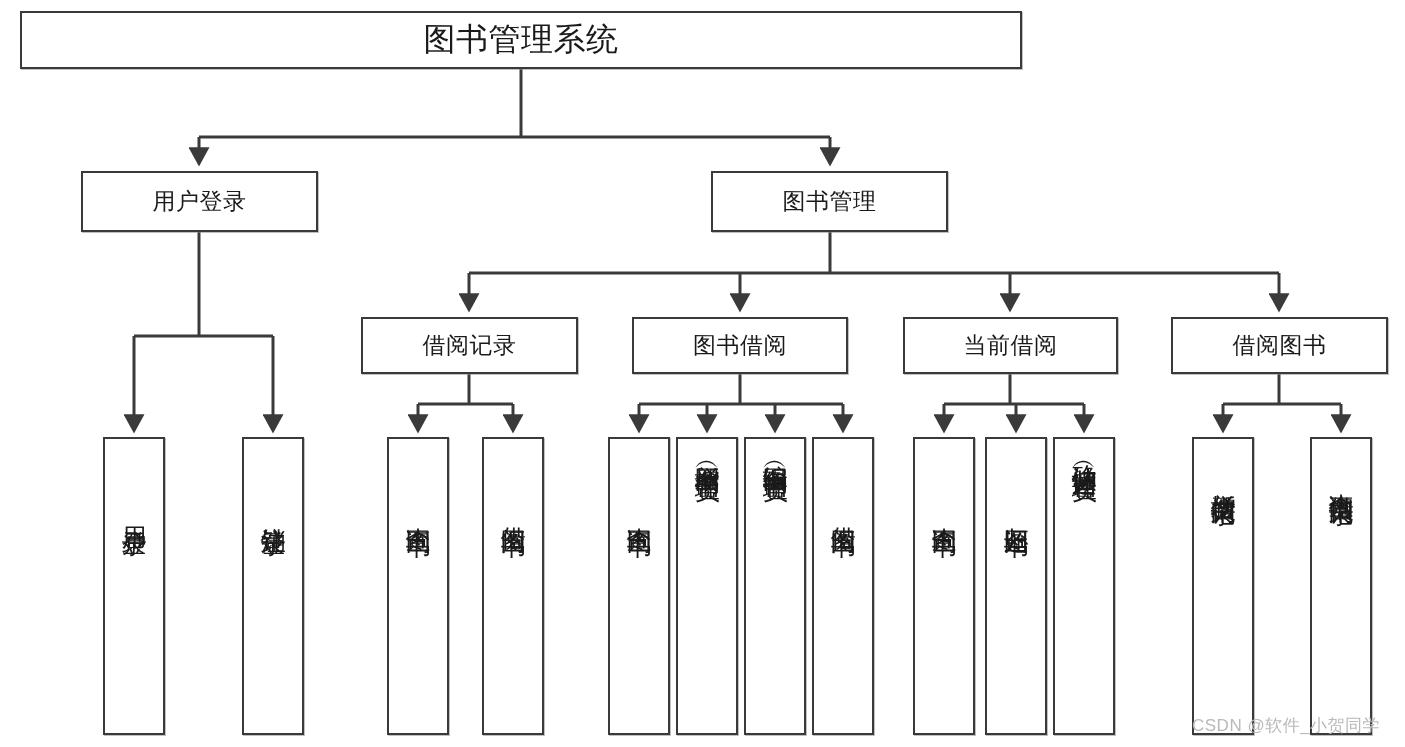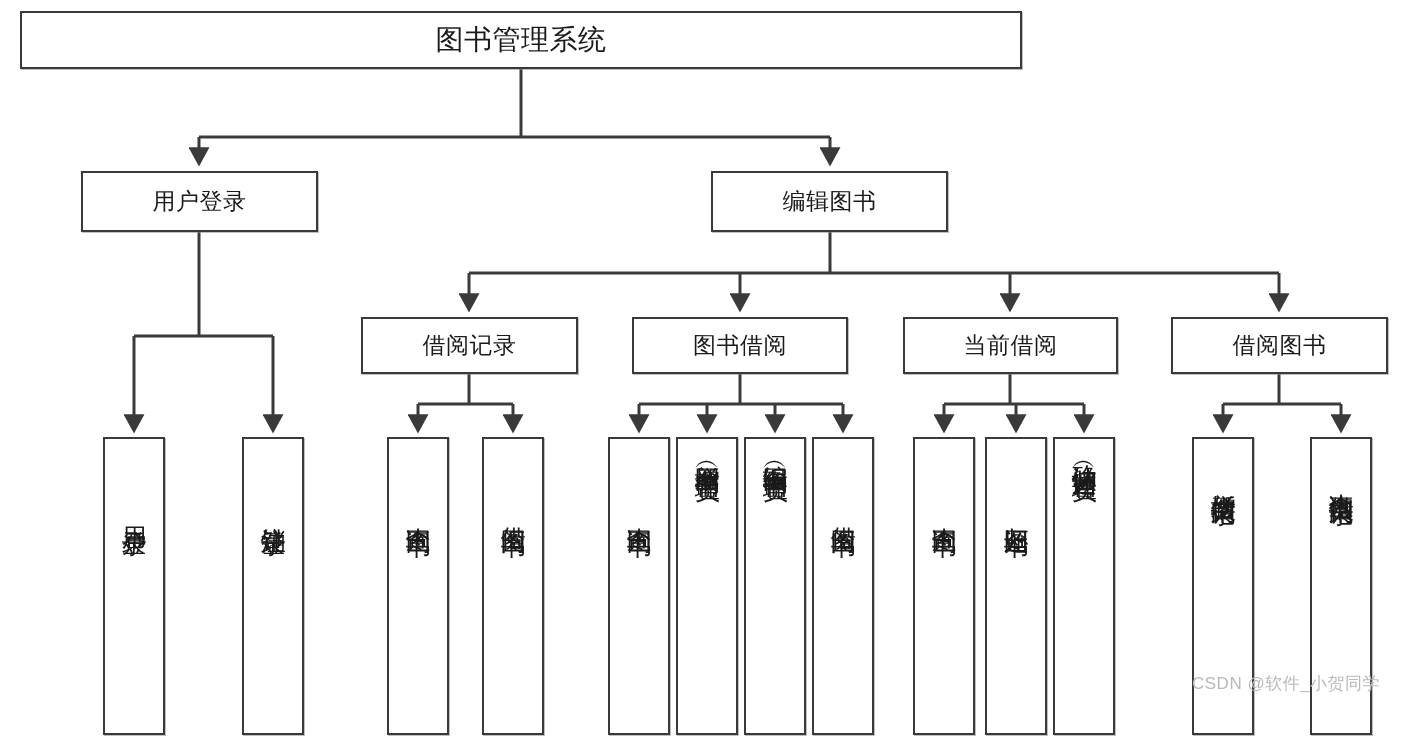--- a/index.html
+++ b/index.html
@@ -40,21 +40,21 @@
     display: block;
     text-align: center;
     line-height: 1.18;
     letter-spacing: 0.5px;
   }
   .node.horiz .label {
     font-size: 23px;
     white-space: nowrap;
   }
   .node.root .label {
-    font-size: 28px;
+    font-size: 32px;
   }
   .node.vert {
     align-items: flex-start;
     padding-top: 4px;
   }
   .node.vert .label {
     writing-mode: vertical-rl;
     text-orientation: upright;
     font-size: 25px;
     line-height: 1.02;
@@ -129,21 +129,21 @@
   </svg>
 
   <div class="node root horiz" style="left:20px; top:11px; width:1002px; height:58px;">
     <span class="label">图书管理系统</span>
   </div>
 
   <div class="node horiz" style="left:81px; top:171px; width:237px; height:61px;">
     <span class="label">用户登录</span>
   </div>
   <div class="node horiz" style="left:711px; top:171px; width:237px; height:61px;">
-    <span class="label">编辑图书</span>
+    <span class="label">图书管理</span>
   </div>
 
   <div class="node horiz" style="left:361px; top:317px; width:217px; height:57px;">
     <span class="label">借阅记录</span>
   </div>
   <div class="node horiz" style="left:903px; top:317px; width:215px; height:57px;">
     <span class="label">当前借阅</span>
   </div>
   <div class="node horiz" style="left:632px; top:317px; width:216px; height:57px;">
     <span class="label">图书借阅</span>
@@ -189,15 +189,15 @@
     <span class="label">确认归还（管理员）</span>
   </div>
 
   <div class="node vert" style="left:1192px; top:437px; width:62px; height:298px; padding-top:34px;">
     <span class="label">新增借阅记录</span>
   </div>
   <div class="node vert" style="left:1310px; top:437px; width:62px; height:298px; padding-top:34px;">
     <span class="label">查询借阅记录</span>
   </div>
 
-  <div class="watermark" style="left:1192px; top:672px;">CSDN @软件_小贺同学</div>
+  <div class="watermark" style="left:1192px; top:714px;">CSDN @软件_小贺同学</div>
 
 </div>
 
 </body></html>

